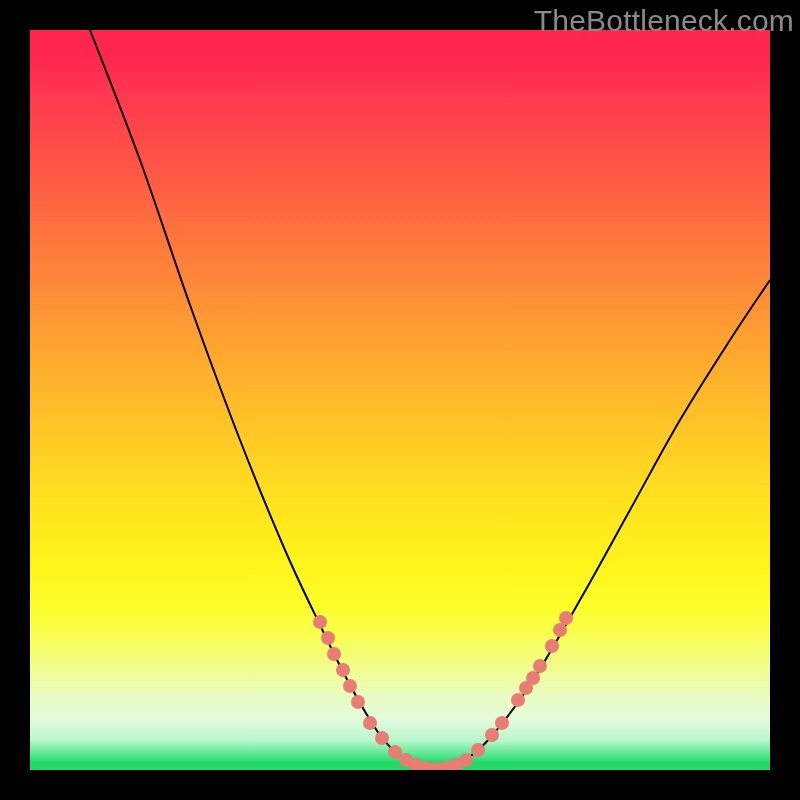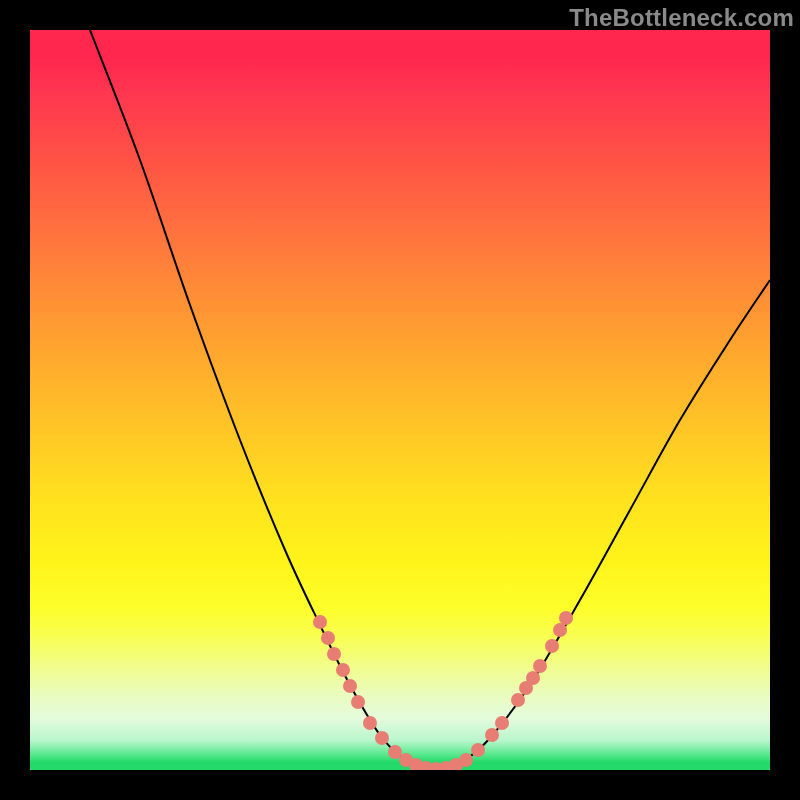--- a/index.html
+++ b/index.html
@@ -48,22 +48,22 @@
       #52e78b 98%,
       #23d967 99%,
       #23d967 100%
     );
   }
   .watermark {
     position: absolute;
     top: 4px;
     right: 6px;
     color: #8a8a8a;
-    font-size: 24px;
-    font-weight: 700;
+    font-size: 30px;
+    font-weight: 400;
     letter-spacing: 0.2px;
     z-index: 20;
     user-select: none;
   }
   svg.curve {
     position: absolute;
     left: 0; top: 0;
     width: 740px;
     height: 740px;
   }

